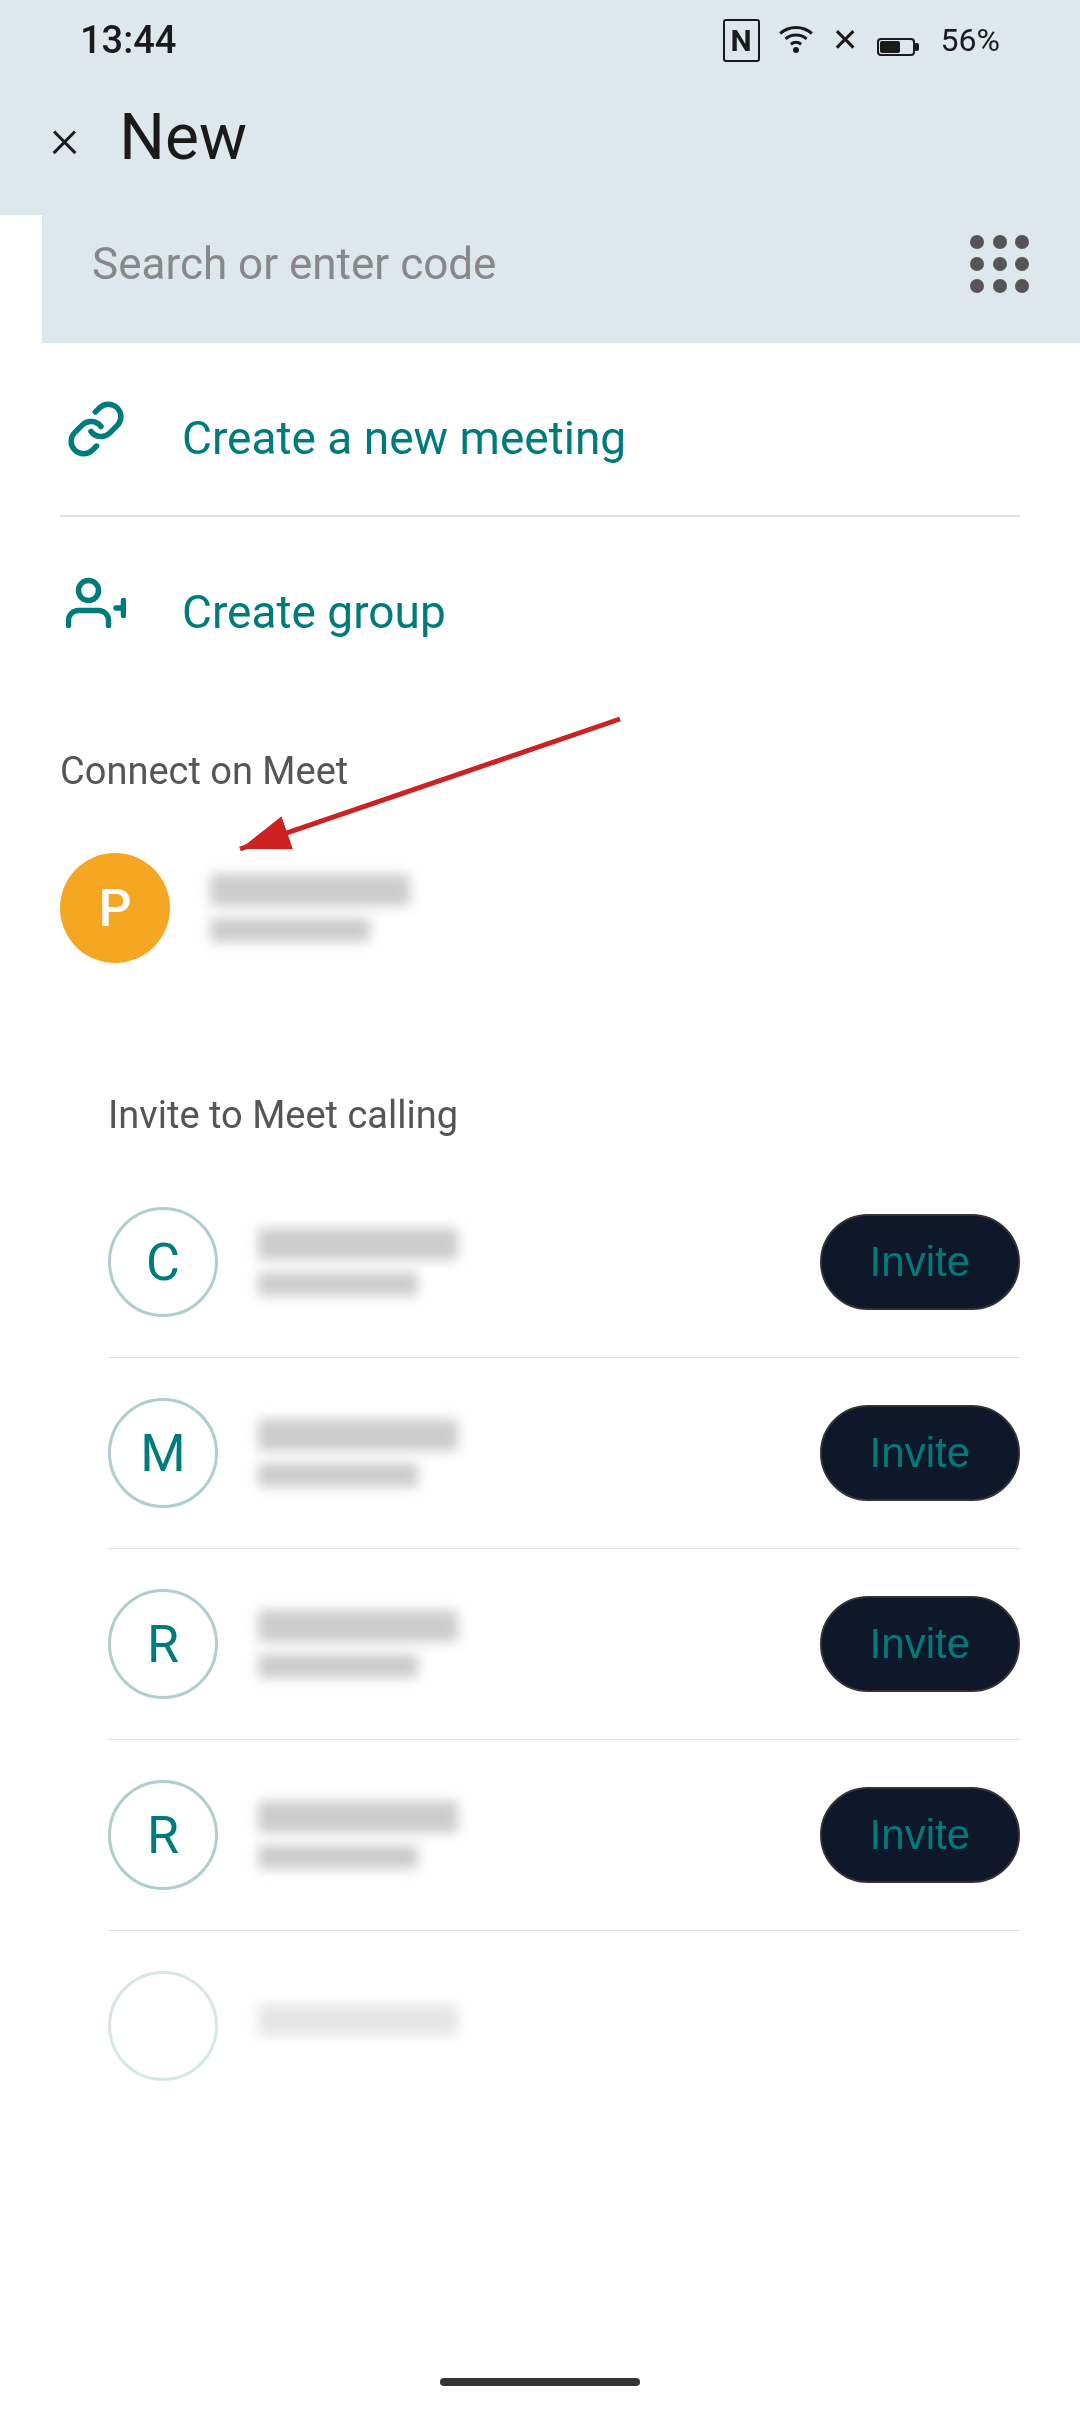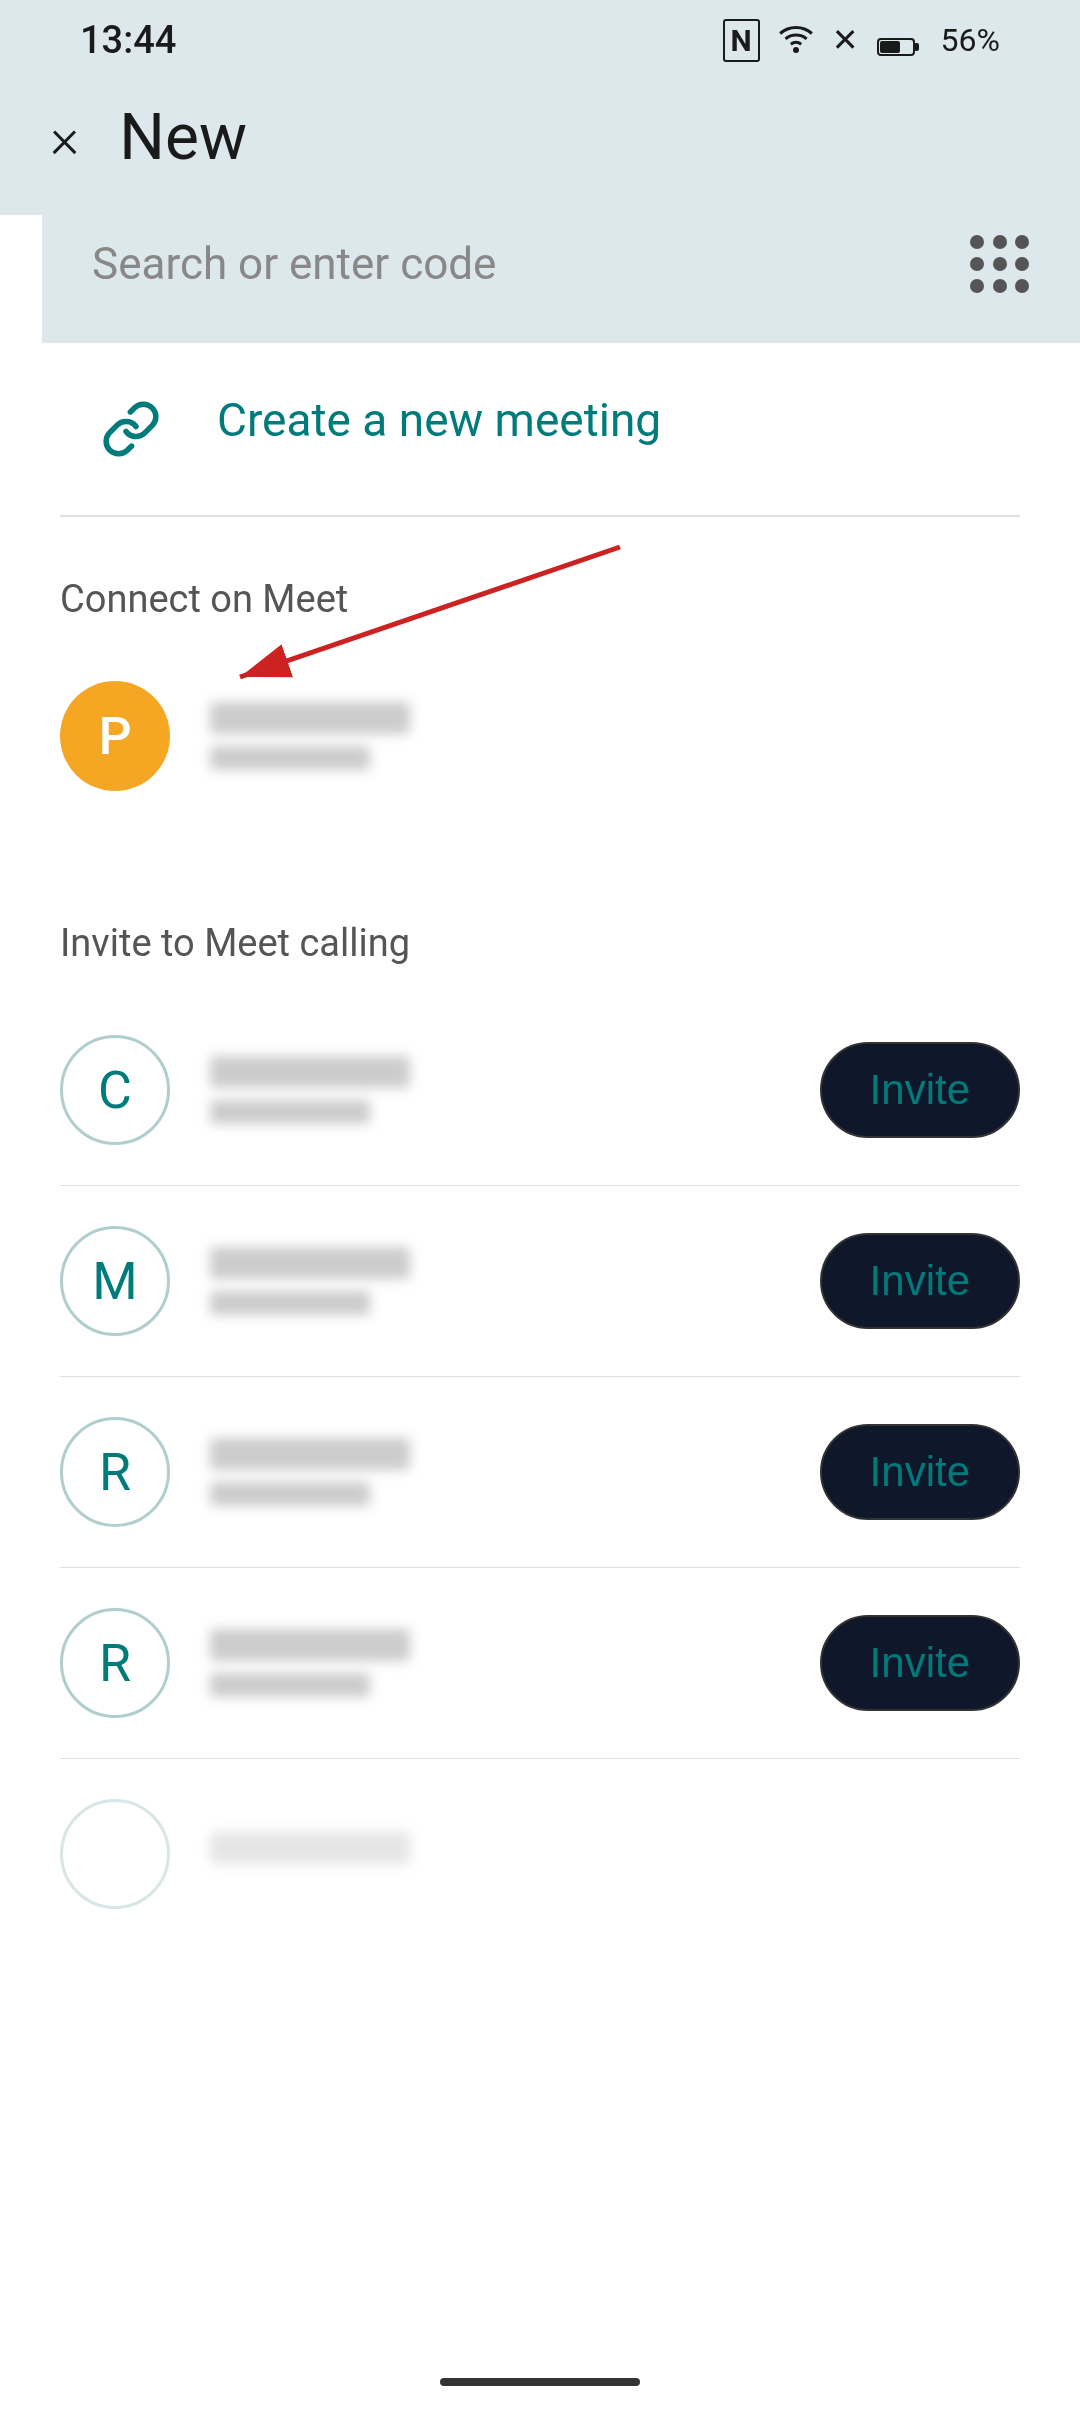--- a/index.html
+++ b/index.html
@@ -99,23 +99,23 @@
 
     
     .main-content {
       background: #ffffff;
       padding: 0;
     }
 
     
     .menu-item {
       display: flex;
-      align-items: flex-start;
+      align-items: flex-end;
       gap: 50px;
-      padding: 50px 95px;
+      padding: 50px 60px;
       cursor: pointer;
     }
 
     .menu-icon {
       width: 72px;
       height: 72px;
       display: flex;
       align-items: center;
       justify-content: center;
       color: #007b7b;
@@ -216,20 +216,21 @@
       color: #007b7b;
       background: #0f172a;
       cursor: pointer;
       font-weight: 500;
       white-space: nowrap;
     }
 
     
     .invite-section {
       margin-top: 10px;
+      padding-left: 48px;
     }
 
     .invite-contact-row {
       display: flex;
       align-items: center;
       gap: 40px;
       padding: 40px 60px;
     }
 
     
@@ -342,20 +343,31 @@
       </svg>
     </div>
     <span class="menu-label">Create a new meeting</span>
   </div>
 
   <div class="divider"></div>
 
 
   <div class="divider"></div>
 
+  <div class="menu-item">
+    <div class="menu-icon">
+      <svg viewBox="0 0 24 24" fill="none" stroke="#007b7b" stroke-width="2.2" stroke-linecap="round" stroke-linejoin="round">
+        <path d="M17 21v-2a4 4 0 0 0-4-4H5a4 4 0 0 0-4 4v2"></path>
+        <circle cx="9" cy="7" r="4"></circle>
+        <line x1="23" y1="11" x2="23" y2="17"></line>
+        <line x1="20" y1="14" x2="26" y2="14"></line>
+      </svg>
+    </div>
+    <span class="menu-label">Create group</span>
+  </div>
 
   <div class="connect-section-wrapper" style="position:relative;">
     <div class="section-header">Connect on Meet</div>
 
     <div class="connect-contact">
       <div class="avatar-orange">
         <span>P</span>
       </div>
       <div class="contact-info">
         <div class="contact-name-blur"></div>

